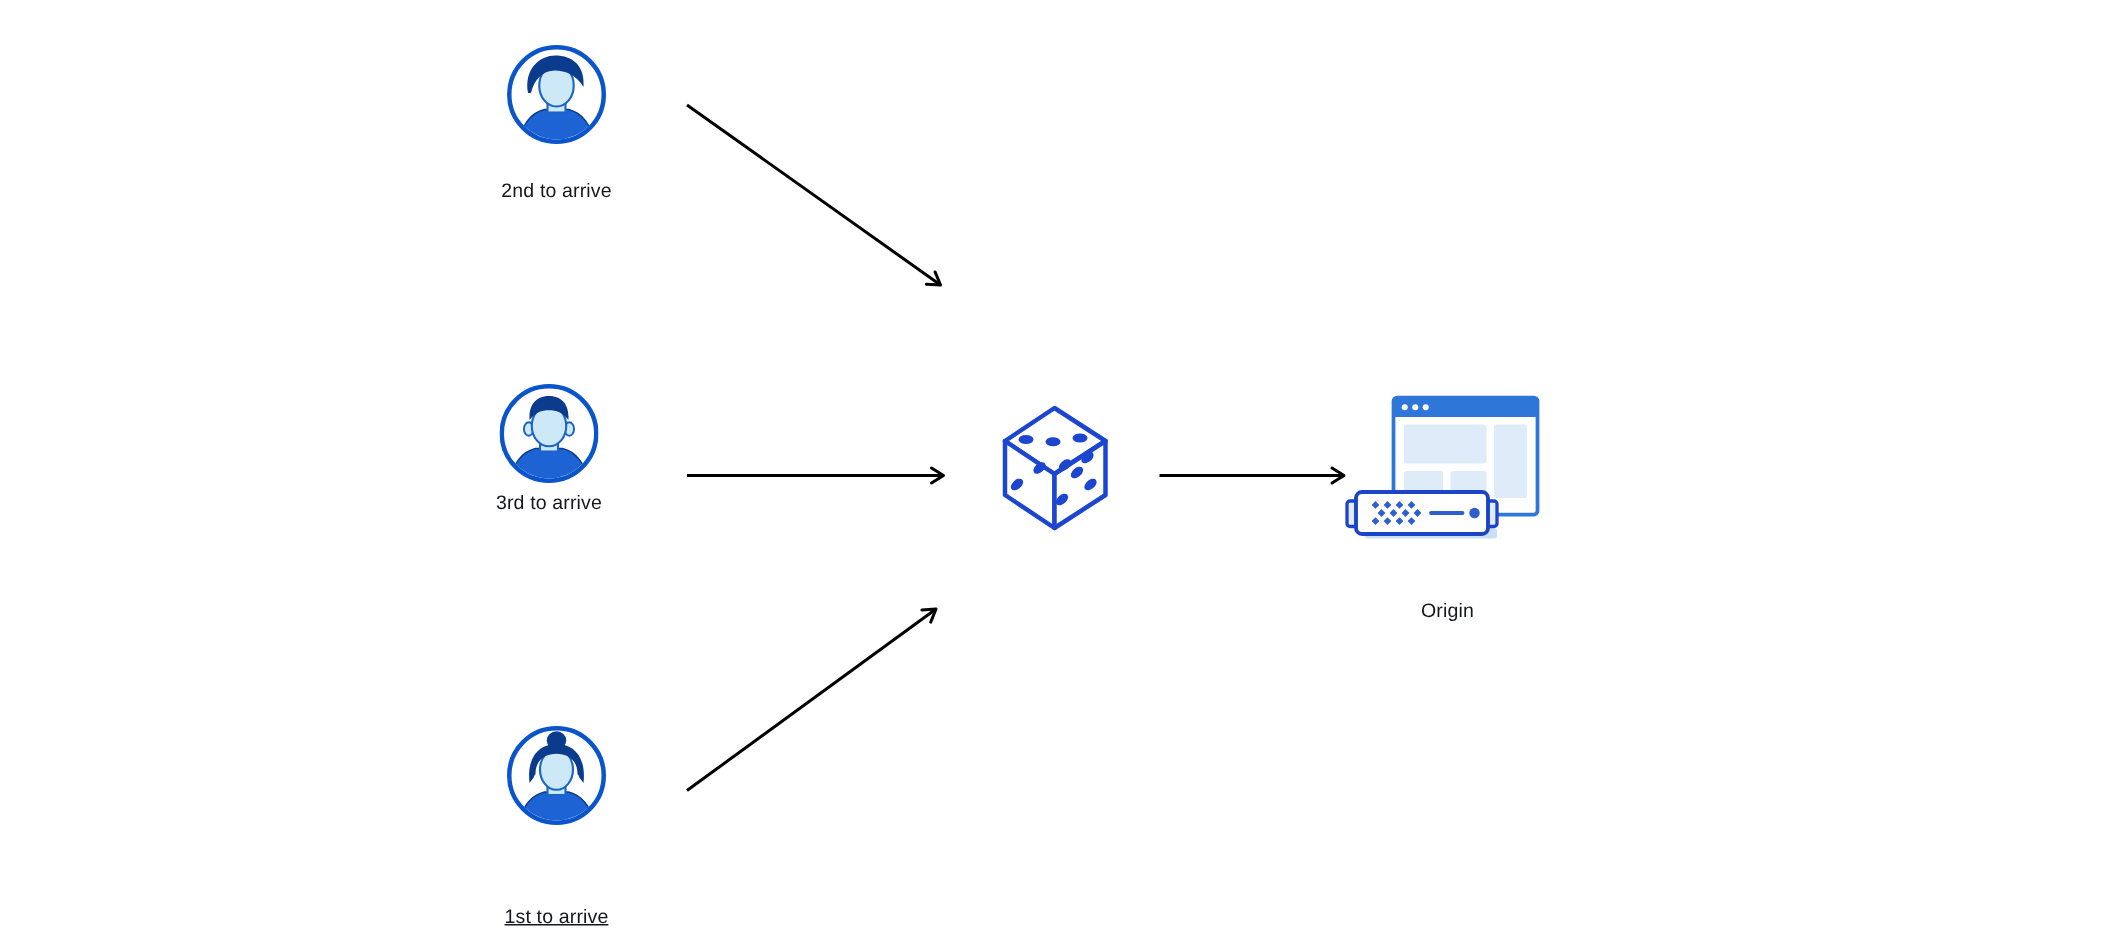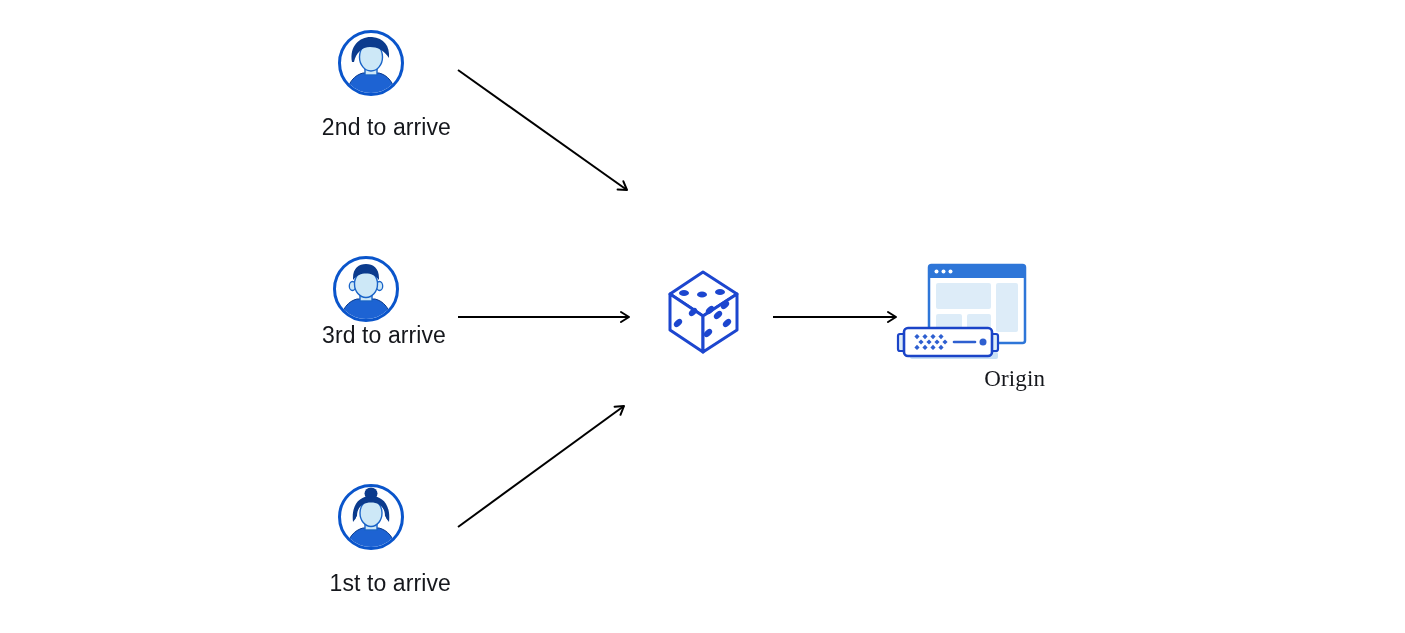--- a/index.html
+++ b/index.html
@@ -8,22 +8,22 @@
     width: 1405px;
     height: 633px;
     background: #ffffff;
     overflow: hidden;
     font-family: "Liberation Sans", "DejaVu Sans", sans-serif;
   }
   .abs { position: absolute; }
   .node-label {
     position: absolute;
     width: 160px;
-    text-align: right;
-    font-size: 23px;
+    text-align: center;
+    font-size: 13px;
     line-height: 22px;
     color: #15171c;
     letter-spacing: 0.1px;
   }
   .arrow-layer {
     position: absolute;
     left: 0; top: 0;
     width: 1405px; height: 633px;
     pointer-events: none;
   }
@@ -94,21 +94,21 @@
       <g clip-path="url(#clipC)">
         <path d="M8,68 C9,53 17,46 25,44 L41,44 C49,46 57,53 58,68 Z" fill="#1d63d3" stroke="#0b3b8d" stroke-width="1"></path>
         <rect x="27" y="35" width="12" height="11" fill="#cde8f7" stroke="#1a64c8" stroke-width="1.4"></rect>
         <ellipse cx="33" cy="9.5" rx="6.5" ry="6" fill="#0b3b8d"></ellipse>
         <path d="M15,38 C13,20 22,12 33,12 C44,12 53,20 51,38 L48,34 C48,24 42,18 33,18 C24,18 18,24 18,34 Z" fill="#0b3b8d"></path>
         <ellipse cx="33" cy="29" rx="11" ry="13.5" fill="#cde8f7" stroke="#1a64c8" stroke-width="1.4"></ellipse>
         <path d="M16,36 C15,22 23,13 33,13 C43,13 51,22 50,36 L47,32 C47,23 41,18.5 33,18.5 C25,18.5 19,23 19,32 Z" fill="#0b3b8d"></path>
       </g>
     </svg>
   </div>
-  <div class="node-label" style="left:291px; top:572px;">1st to arrive</div>
+  <div class="node-label" style="left:291px; top:600px;text-decoration:underline;">1st to arrive</div>
 
   <div class="abs" style="left:666px; top:268px;">
     <svg width="75" height="88" viewBox="0 0 75 88">
       <g stroke="#1c46cf" stroke-width="3" stroke-linejoin="round" fill="#ffffff">
         <path d="M37,4 L71,26 L37,48 L4,26 Z"></path>
         <path d="M4,26 L37,48 L37,84 L4,62 Z"></path>
         <path d="M71,26 L37,48 L37,84 L71,62 Z"></path>
       </g>
       <g fill="#1c46cf">
         <ellipse cx="18" cy="25" rx="5" ry="3"></ellipse>
@@ -157,15 +157,15 @@
         <path d="M52,77.4 l2.6,2.6 l-2.6,2.6 l-2.6,-2.6 Z"></path>
         <path d="M24,82.8 l2.6,2.6 l-2.6,2.6 l-2.6,-2.6 Z"></path>
         <path d="M32,82.8 l2.6,2.6 l-2.6,2.6 l-2.6,-2.6 Z"></path>
         <path d="M40,82.8 l2.6,2.6 l-2.6,2.6 l-2.6,-2.6 Z"></path>
         <path d="M48,82.8 l2.6,2.6 l-2.6,2.6 l-2.6,-2.6 Z"></path>
       </g>
       <line x1="61" y1="80" x2="82" y2="80" stroke="#2e5fd0" stroke-width="2.6" stroke-linecap="round"></line>
       <circle cx="90" cy="80" r="3.5" fill="#2e5fd0"></circle>
     </svg>
   </div>
-  <div class="node-label" style="left:885px; top:368px;font-family:Liberation Serif, serif;">Origin</div>
+  <div class="node-label" style="left:885px; top:396px;">Origin</div>
 
 </div>
 
 </body></html>

